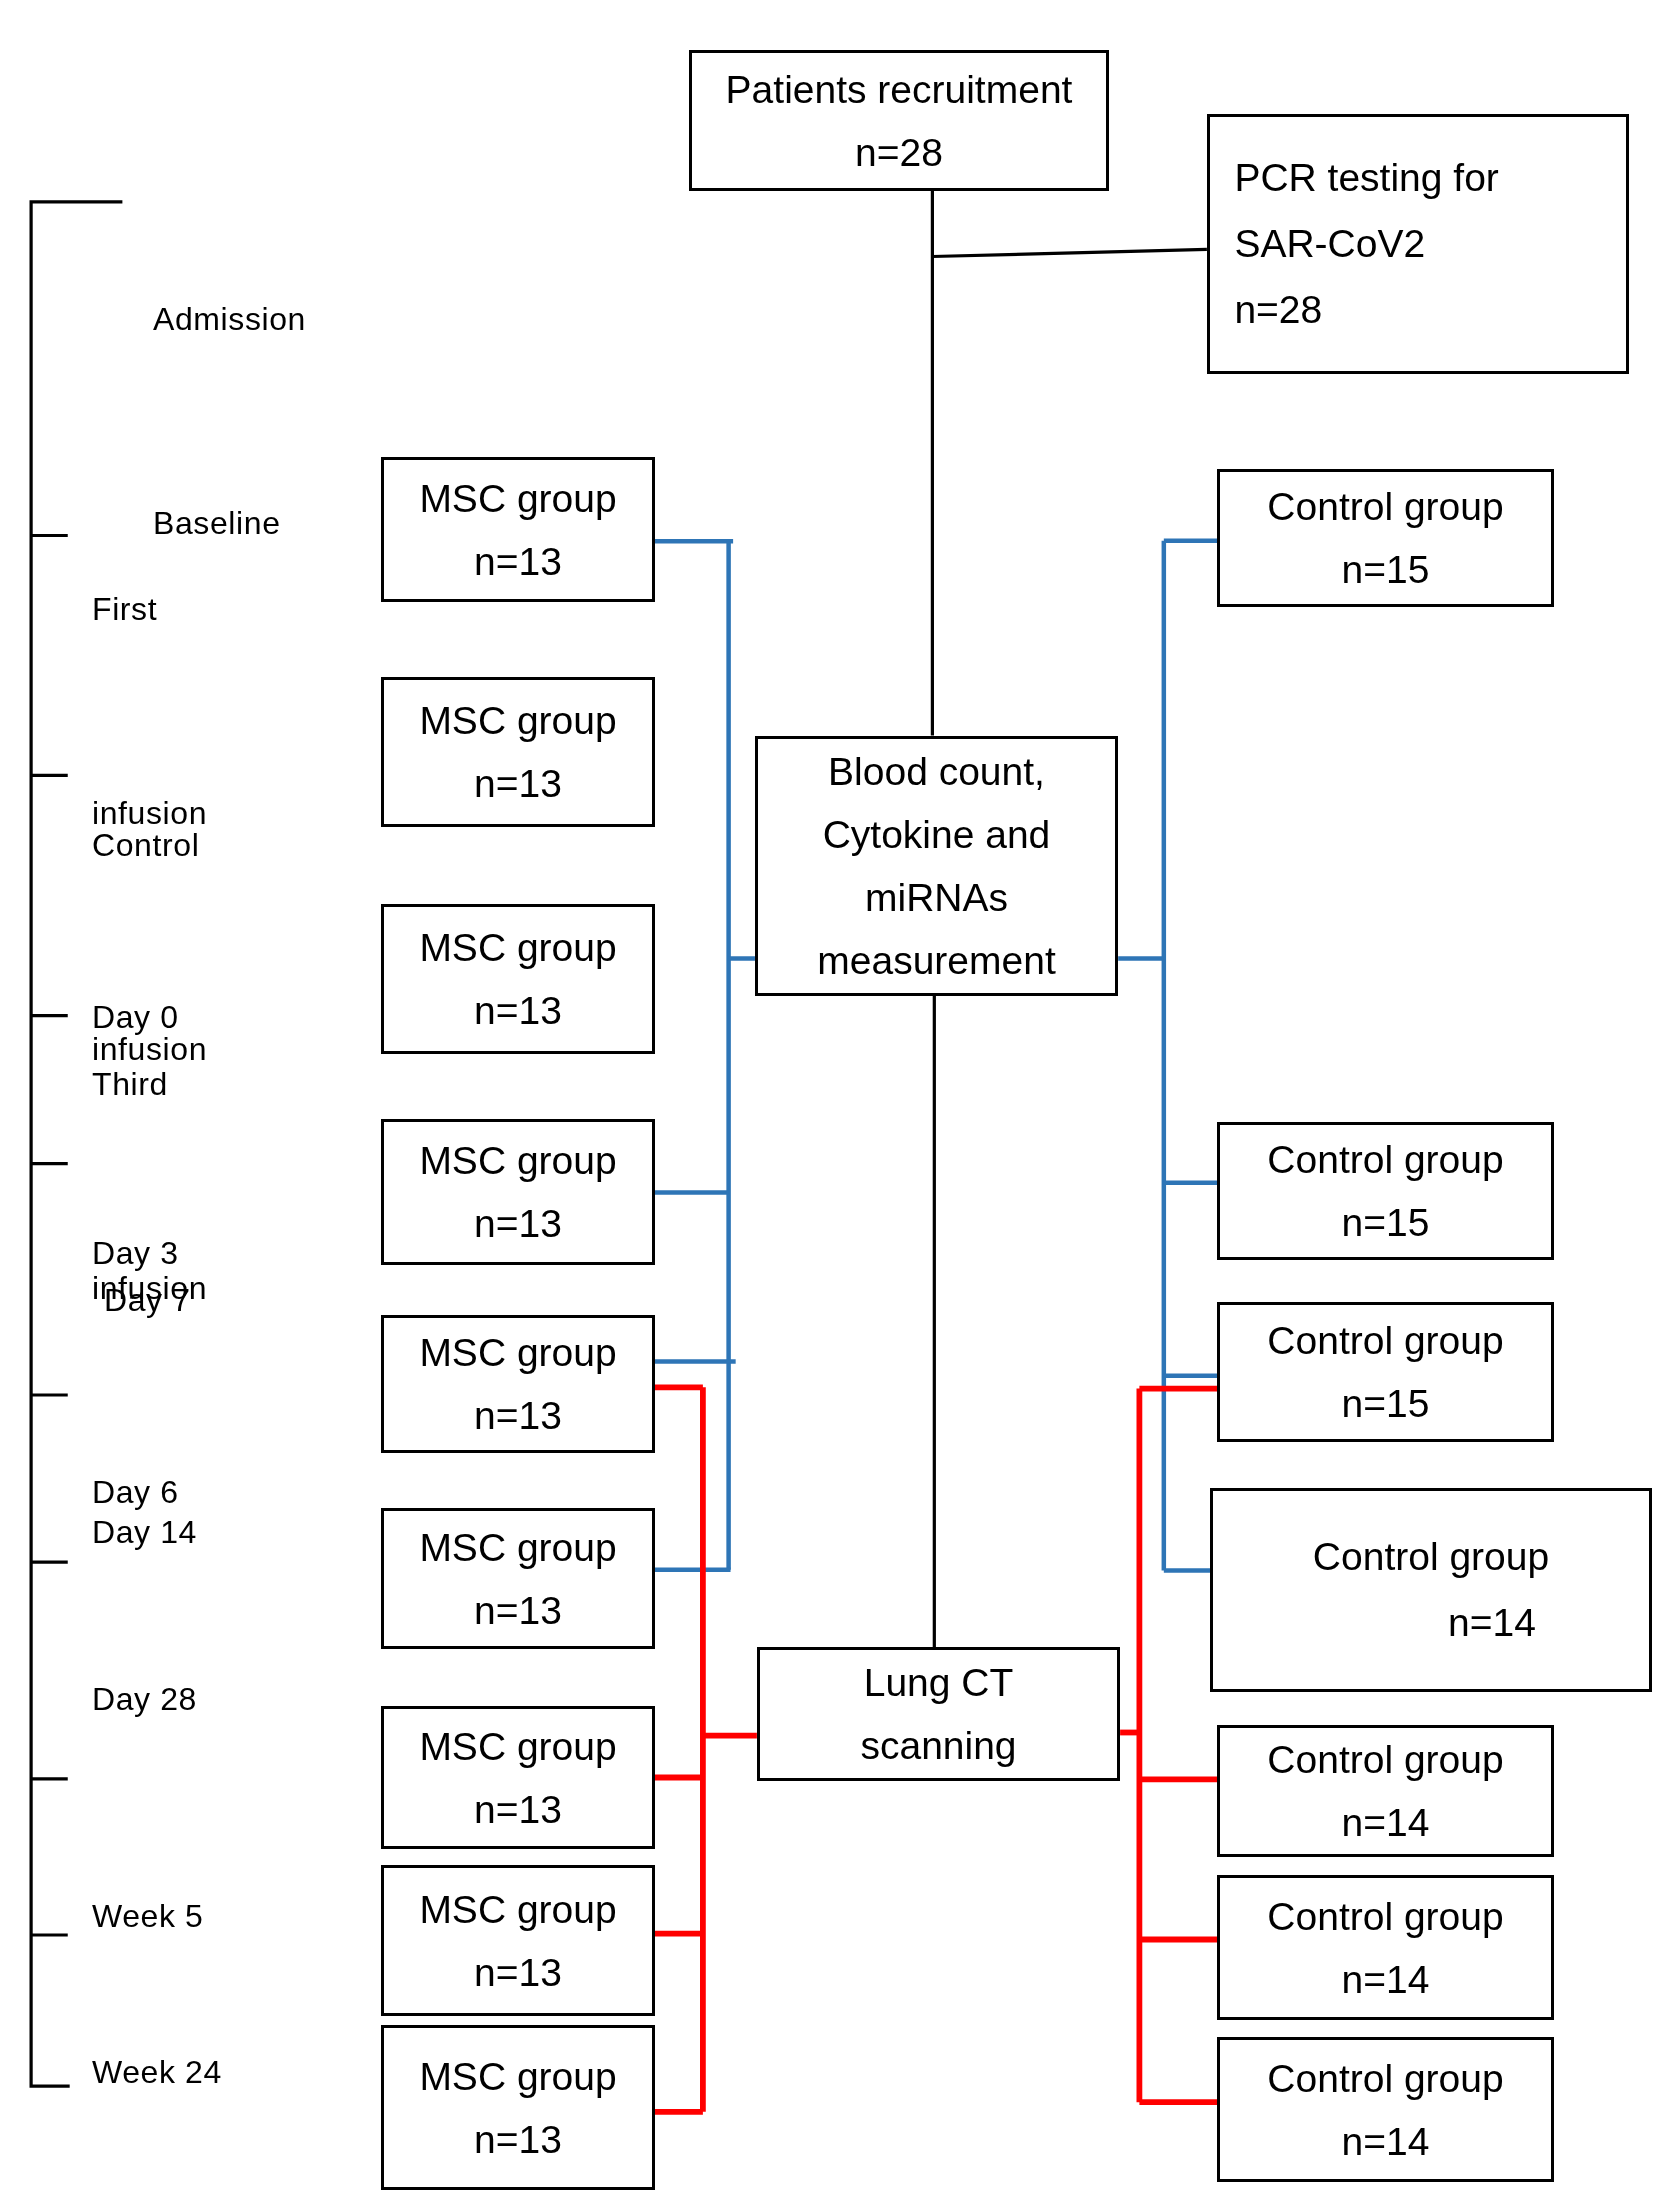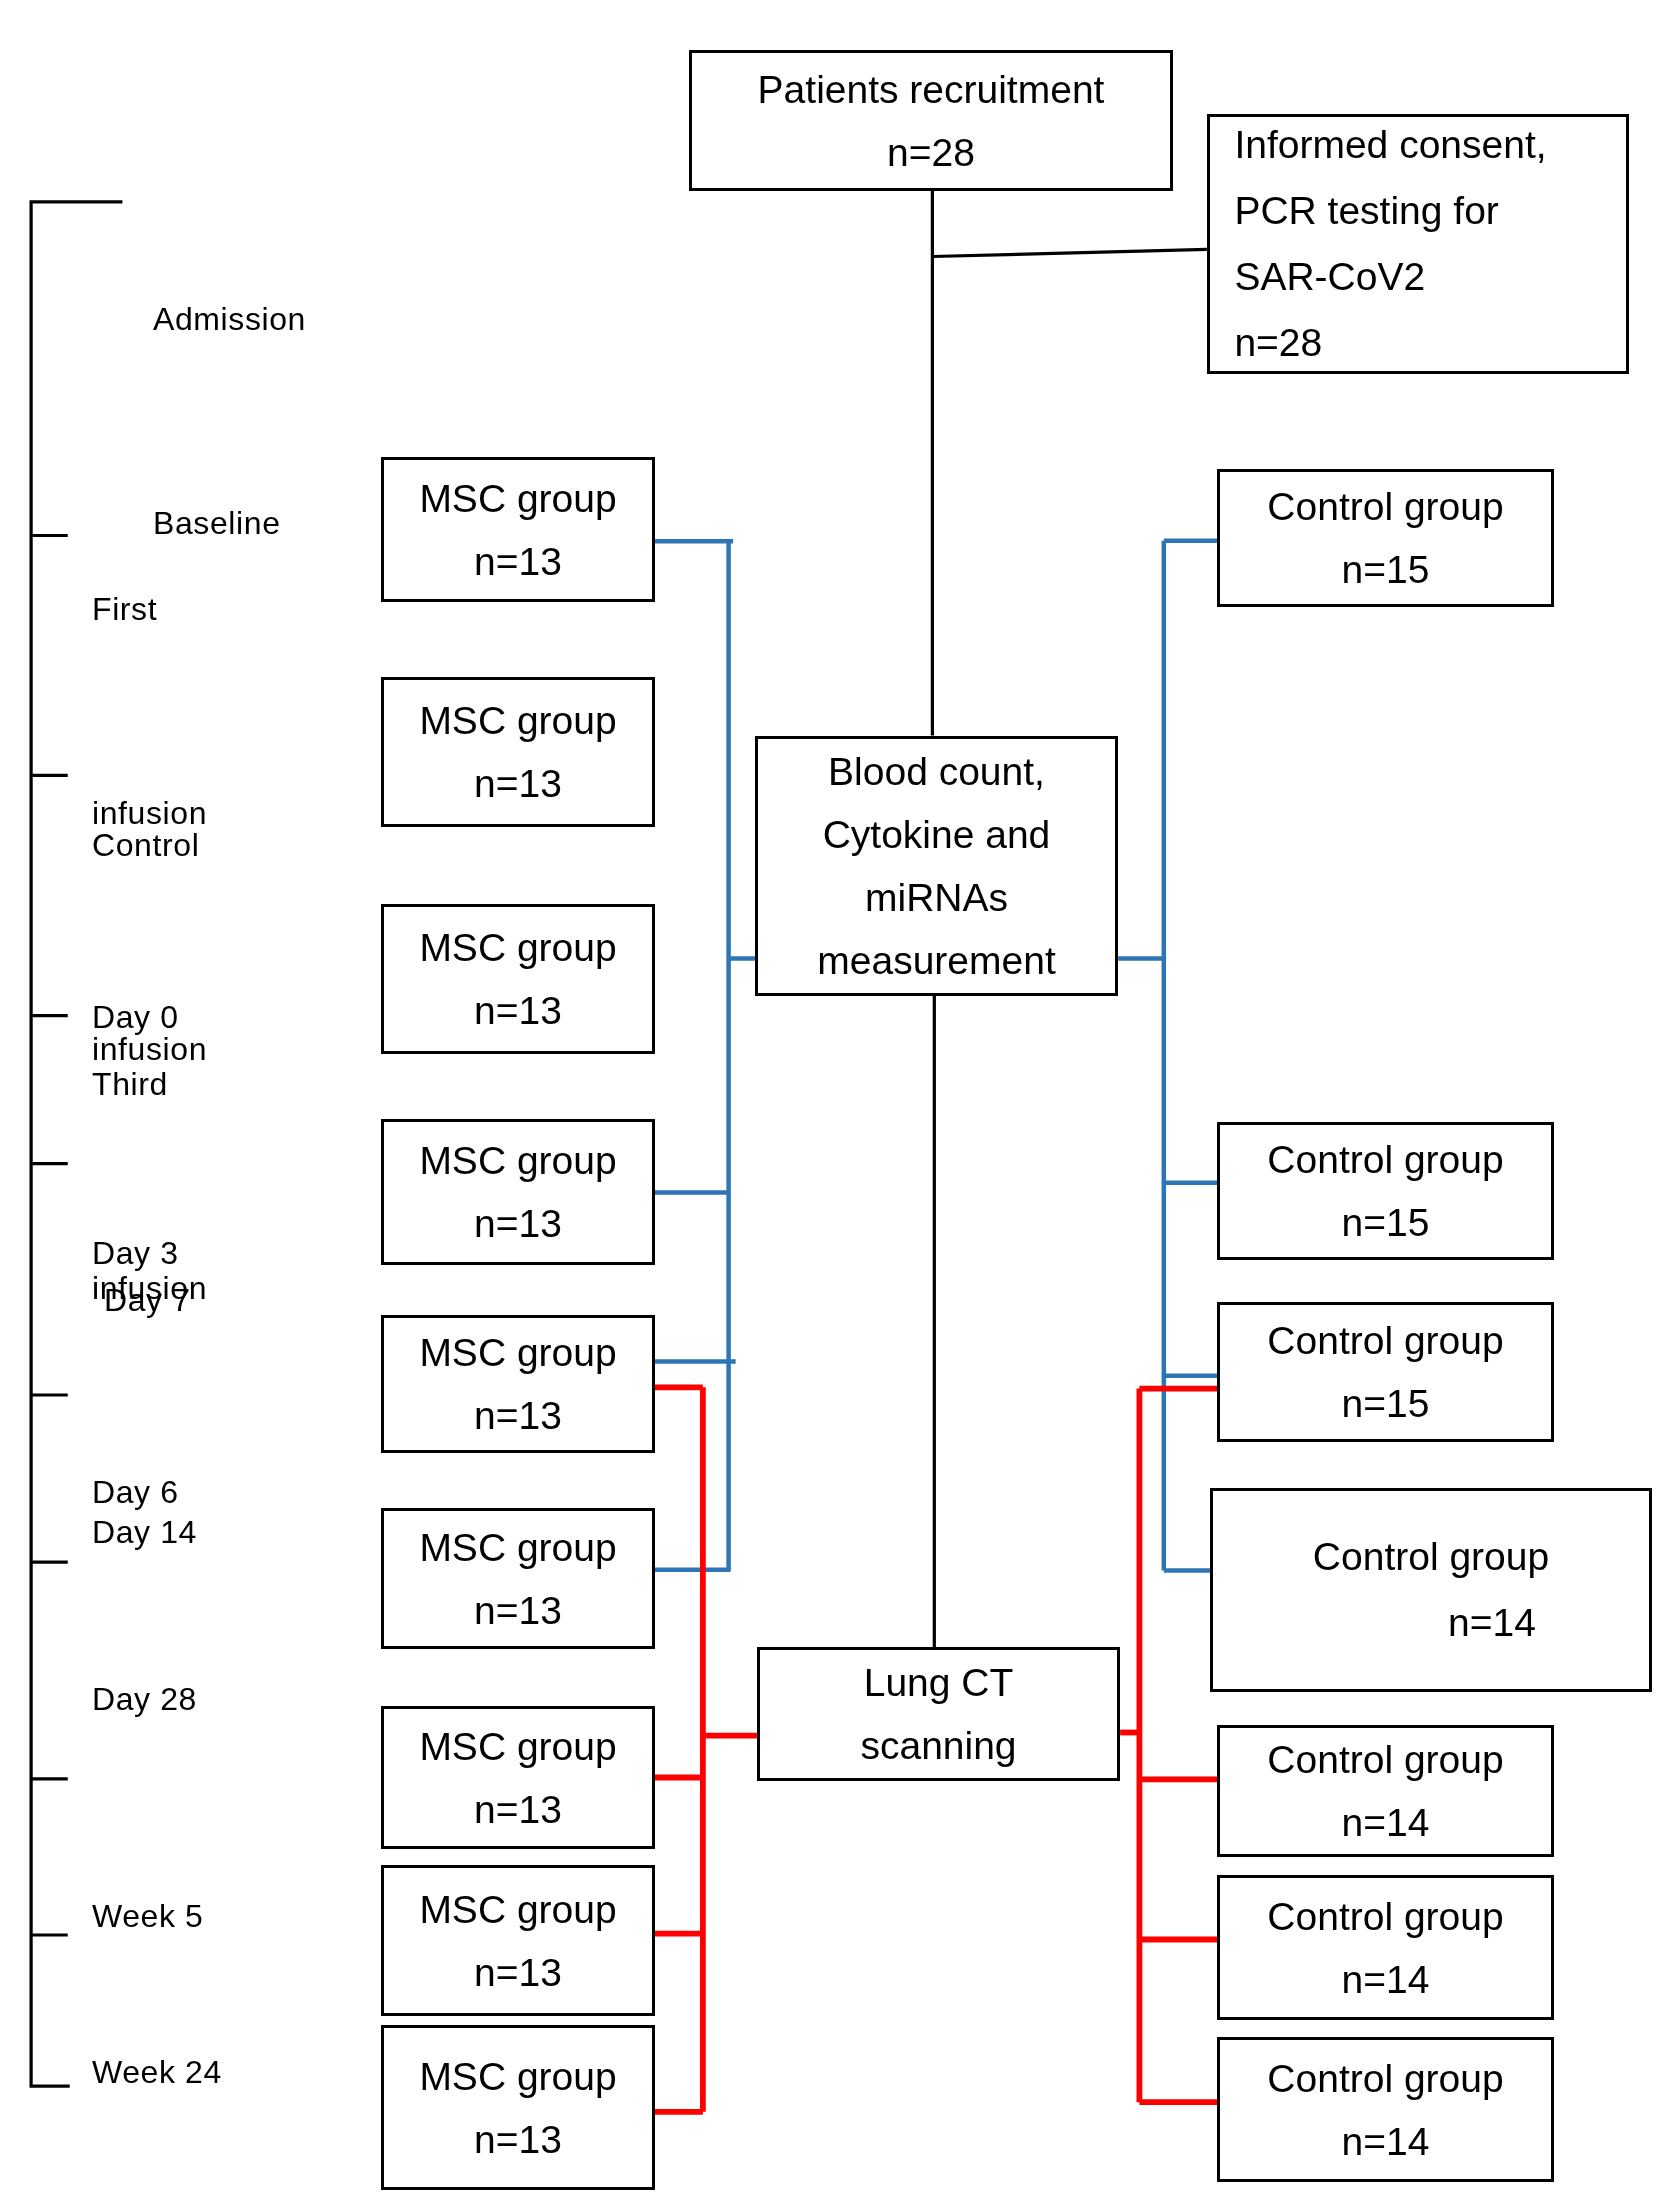--- a/index.html
+++ b/index.html
@@ -85,27 +85,26 @@
       <path d="M1093 3285 H1018"></path>
       <path d="M1893 2160 H1772"></path>
       <path d="M1772 2160 V3270"></path>
       <path d="M1742 2695 H1772"></path>
       <path d="M1772 2768 H1893"></path>
       <path d="M1772 3017 H1893"></path>
       <path d="M1772 3270 H1893"></path>
     </g>
   </svg>
 
-  <div class="box" style="left:689px;top:50px;width:484px;height:141px;">
+  <div class="box" style="left:689px;top:50px;width:420px;height:141px;">
     <div>Patients recruitment</div>
     <div>n=28</div>
   </div>
 
   <div class="box leftalign" style="left:1207px;top:114px;width:422px;height:260px;line-height:66px;">
-    <div>Informed consent,</div>
     <div>PCR testing for</div>
     <div>SAR-CoV2</div>
     <div>n=28</div>
   </div>
 
   <div class="box" style="left:757px;top:1647px;width:363px;height:134px;">
     <div>Lung CT</div>
     <div>scanning</div>
   </div>
 

